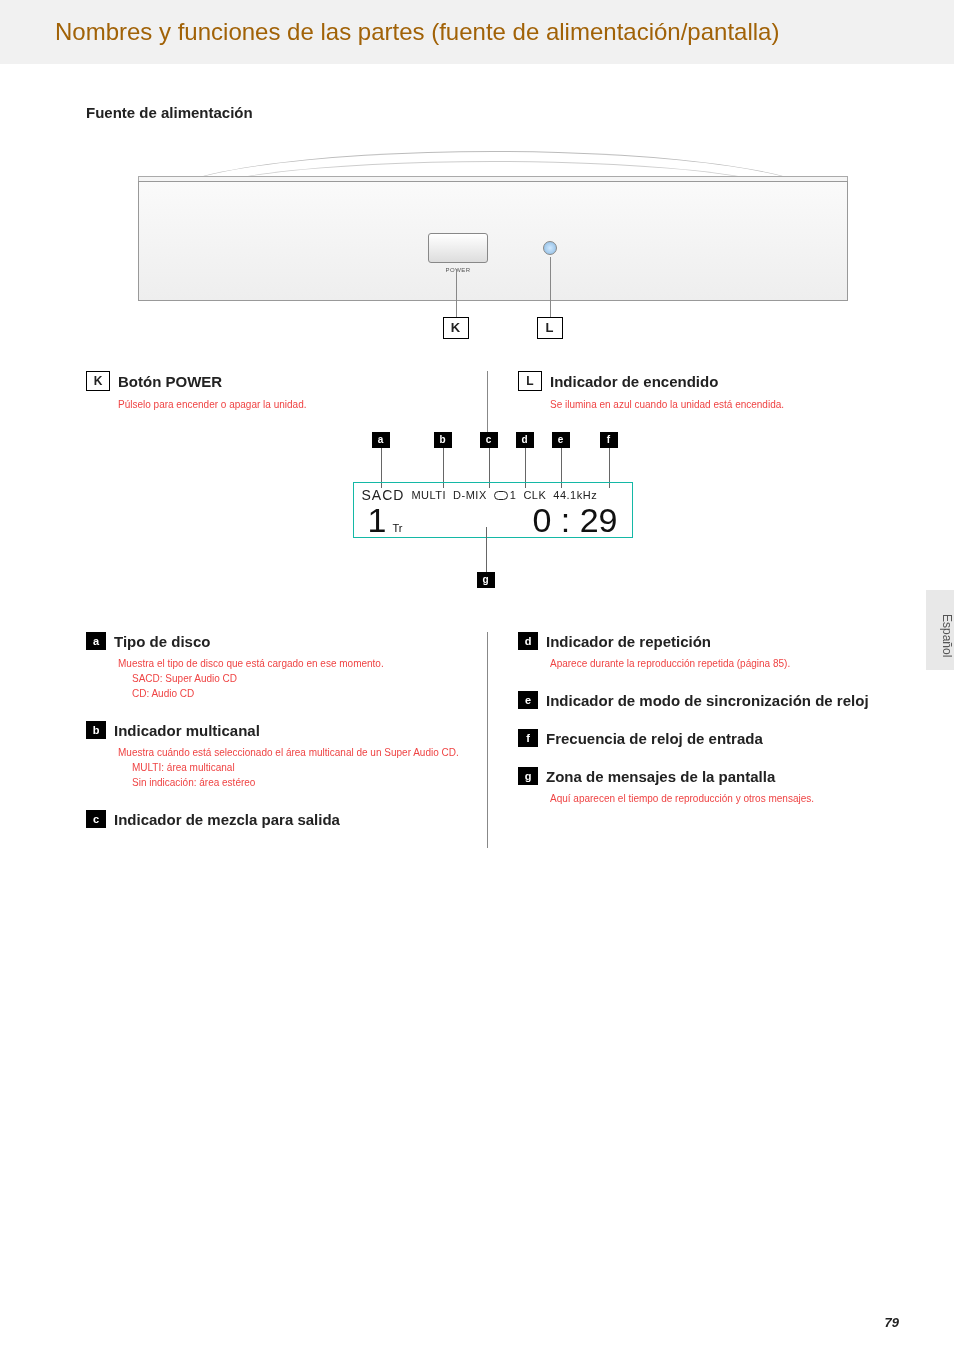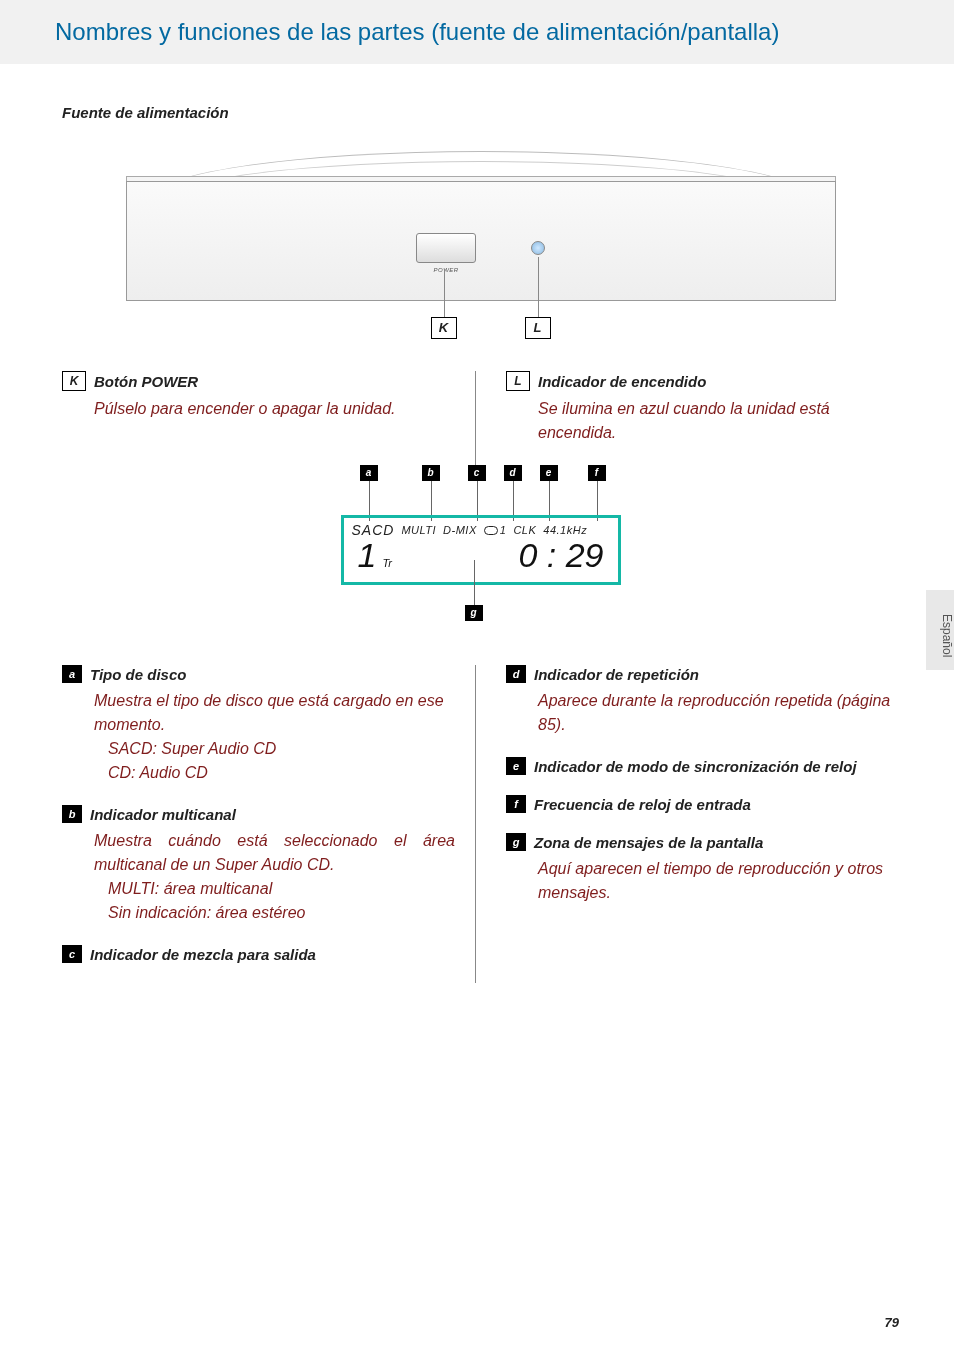--- a/index.html
+++ b/index.html
@@ -1,42 +1,42 @@
 <!DOCTYPE html>
 <html><head>
 <meta charset="utf-8">
 <style>
   * { box-sizing: border-box; margin: 0; padding: 0; }
   body { font-family: Arial, Helvetica, sans-serif; background: #fff; color: #222; width: 954px; }
   .header-band { background: #f1f1f1; padding: 18px 40px 18px 55px; }
-  .header-band h1 { font-weight: 300; font-size: 24px; color: #0369a1; }
-  .content { padding: 40px 55px 30px 62px; font-style: italic; }
+  .header-band h1 { font-weight: 300; font-size: 24px; color: #a16207; }
+  .content { padding: 40px 55px 30px 86px; }
   .section-title { font-weight: bold; font-size: 15px; color: #222; margin-bottom: 20px; }
   .device-figure { position: relative; width: 750px; height: 210px; margin: 0 auto 20px auto; }
   .device-body { position: absolute; left: 20px; top: 40px; width: 710px; height: 120px; border: 1px solid #999; background: linear-gradient(#fafafa,#eee); }
   .device-lid { position: absolute; left: 20px; top: 35px; width: 710px; height: 8px; border: 1px solid #aaa; border-bottom: none; background: #f5f5f5; }
   .curve1 { position: absolute; left: 40px; top: 10px; width: 670px; height: 50px; border-top: 1px solid #bbb; border-radius: 50% 50% 0 0 / 100% 100% 0 0; }
   .curve2 { position: absolute; left: 60px; top: 20px; width: 630px; height: 40px; border-top: 1px solid #ccc; border-radius: 50% 50% 0 0 / 100% 100% 0 0; }
   .power-btn { position: absolute; left: 310px; top: 92px; width: 60px; height: 30px; border: 1px solid #888; border-radius: 3px; background: linear-gradient(#fff,#ddd); }
   .power-led { position: absolute; left: 425px; top: 100px; width: 14px; height: 14px; border: 1px solid #888; border-radius: 50%; background: radial-gradient(#cfe8ff,#88b8e0); }
   .power-label-tiny { position: absolute; left: 328px; top: 126px; font-size: 6px; letter-spacing: 0.5px; color: #555; }
   .callout-line { position: absolute; width: 1px; background: #888; }
   .callout-box { position: absolute; width: 26px; height: 22px; border: 1px solid #000; text-align: center; font-size: 13px; font-weight: bold; line-height: 20px; background: #fff; }
   .two-col { display: flex; gap: 0; }
   .col { flex: 1; padding-right: 20px; }
   .col + .col { border-left: 1px solid #888; padding-left: 30px; padding-right: 0; }
   .item { margin-bottom: 20px; }
   .item-head { display: flex; align-items: center; gap: 8px; margin-bottom: 6px; }
   .badge-outline { display: inline-flex; align-items: center; justify-content: center; width: 24px; height: 20px; border: 1px solid #000; font-size: 12px; font-weight: bold; background: #fff; }
   .badge-solid { display: inline-flex; align-items: center; justify-content: center; width: 20px; height: 18px; background: #000; color: #fff; font-size: 11px; font-weight: bold; }
   .item-title { font-weight: bold; font-size: 15px; }
-  .item-body { font-size: 16px; color: #7f1d1d; margin-left: 32px; line-height: 1.5; }
+  .item-body { font-size: 10px; color: #ef4444; margin-left: 32px; line-height: 1.5; }
   .item-body .sub { margin-left: 14px; }
   .pantalla-figure { position: relative; width: 310px; height: 170px; margin: 0 auto 30px auto; }
-  .lcd { position: absolute; left: 15px; top: 50px; width: 280px; height: 70px; border: 3px solid #14b8a6; padding: 4px 8px; }
+  .lcd { position: absolute; left: 15px; top: 50px; width: 280px; height: 56px; border: 1px solid #14b8a6; padding: 4px 8px; }
   .lcd-row1 { font-family: "Arial Narrow", Arial, sans-serif; font-size: 11px; letter-spacing: 0.5px; color: #222; display: flex; gap: 7px; align-items: center; white-space: nowrap; }
   .lcd-row1 .sacd { font-size: 14px; letter-spacing: 1px; }
   .repeat-icon { display: inline-block; width: 14px; height: 9px; border: 1px solid #222; border-radius: 6px; position: relative; }
   .lcd-row2 { font-family: Arial, sans-serif; font-size: 34px; font-weight: 400; color: #111; display: flex; align-items: baseline; justify-content: space-between; padding: 0 6px; margin-top: -2px; }
   .lcd-row2 .tr { font-size: 11px; margin-left: 6px; }
   .p-line { position: absolute; background: #666; }
   .p-badge { position: absolute; width: 18px; height: 16px; background: #000; color: #fff; font-size: 10px; font-weight: bold; text-align: center; line-height: 16px; }
   .side-tab { position: absolute; right: 0; top: 590px; width: 28px; height: 80px; background: #e8e8e8; writing-mode: vertical-rl; text-align: center; font-size: 12px; color: #555; padding-top: 12px; }
   .page-num { position: absolute; right: 55px; bottom: 20px; font-style: italic; font-weight: bold; font-size: 13px; }
   .page-wrap { position: relative; min-height: 1350px; }

